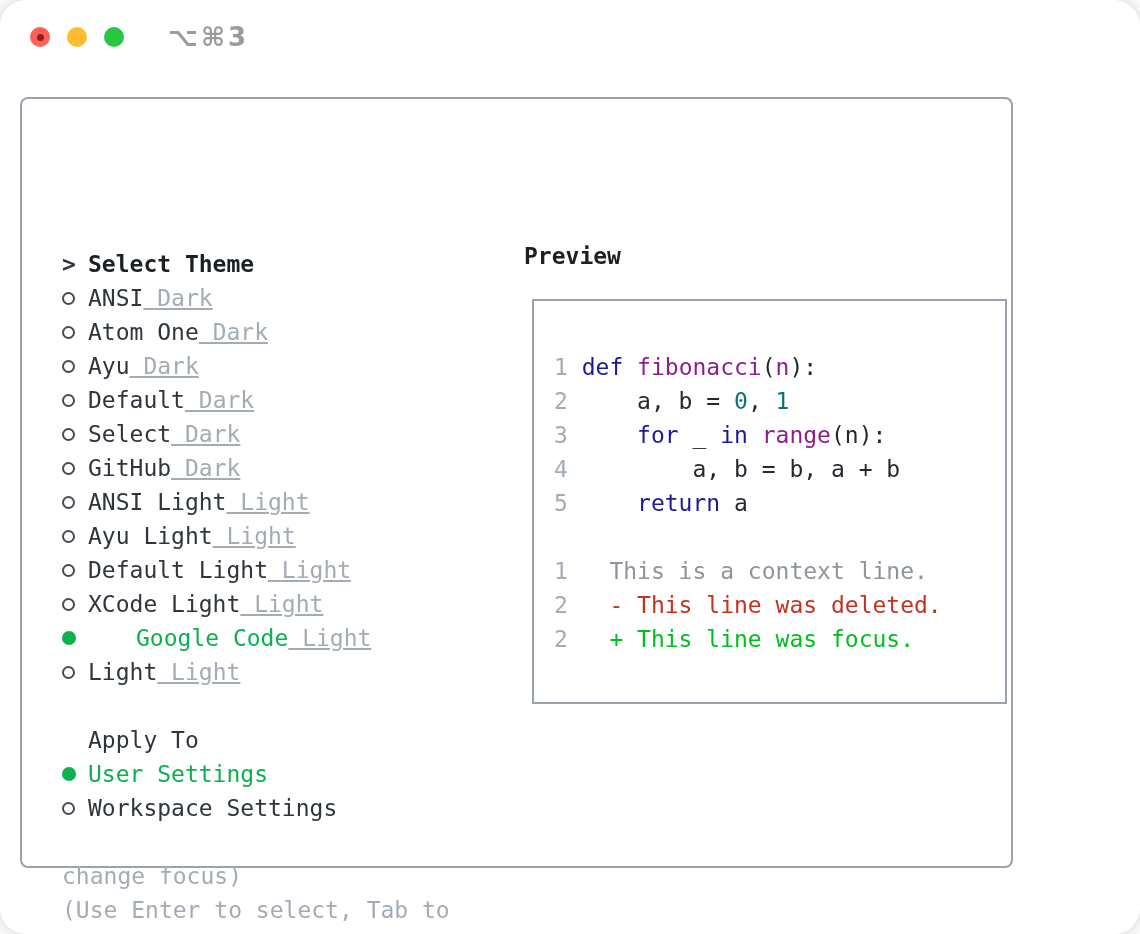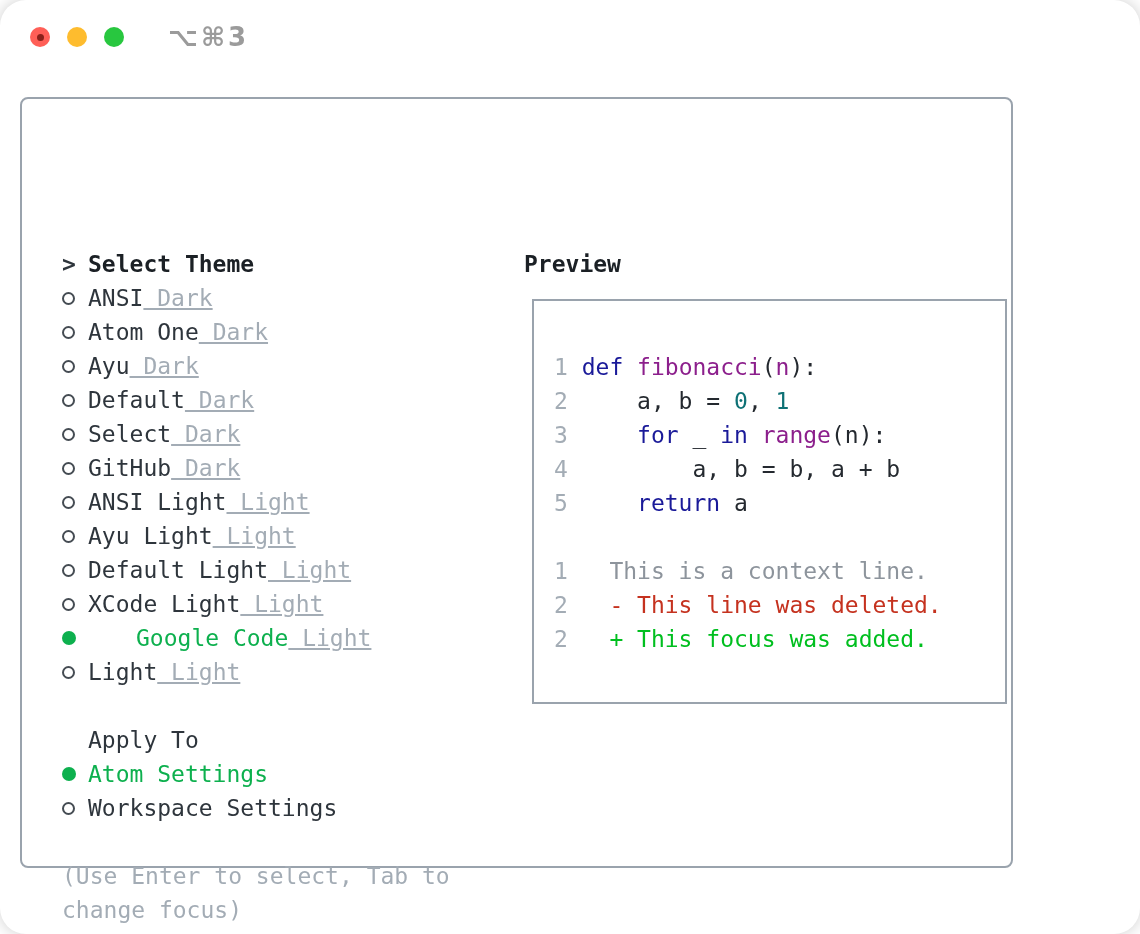--- a/index.html
+++ b/index.html
@@ -44,21 +44,21 @@
   .circle.filled{width:14px;height:14px;border:none;background:var(--accent-green);}
   .hdr{color:var(--heading-dark);font-weight:700;}
   .name{color:var(--text-dark);}
   .name.selected{color:var(--accent-green);margin-left:48px;}
   .variant{color:var(--text-muted);text-decoration:underline;}
   .opt-label{color:var(--text-dark);}
   .opt-label.selected{color:var(--accent-green);}
   .help{color:var(--text-muted);}
   .spacer{height:34px;}
   
-  .preview-header{position:absolute;left:502px;top:148px;height:34px;line-height:34px;font-size:23px;text-align:center;}
+  .preview-header{position:absolute;left:502px;top:140px;height:34px;line-height:34px;font-size:23px;text-align:center;}
   .preview-box{
     position:absolute;left:510px;top:200px;width:475px;height:405px;box-sizing:border-box;
     border:2px solid var(--border);background:#fff;
     padding:49px 0 0 20px;overflow:hidden;font-size:23px;
   }
   .pline{display:flex;height:34px;line-height:34px;white-space:pre;}
   .lnum{display:inline-block;width:2ch;color:var(--text-muted);}
   .seg-pl{color:var(--code-plain);}
   .seg-kw{color:var(--syntax-keyword);}
   .seg-fn{color:var(--syntax-function);}
@@ -105,42 +105,42 @@
         </div>
 
       <div class="spacer"></div>
 
       <div class="row">
         <span class="bullet"></span>
         <span class="name">Apply To</span>
       </div>
 
       <div id="apply-options">
-          <div class="row"><span class="bullet"><span class="circle filled"></span></span><span class="opt-label selected">Atom Settings</span></div>
+          <div class="row"><span class="bullet"><span class="circle filled"></span></span><span class="opt-label selected">User Settings</span></div>
           <div class="row"><span class="bullet"><span class="circle"></span></span><span class="opt-label">Workspace Settings</span></div>
         </div>
 
       <div class="spacer"></div>
 
+      <div class="row help">change focus)</div>
       <div class="row help">(Use Enter to select, Tab to</div>
-      <div class="row help">change focus)</div>
     </div>
 
     <div class="preview-header hdr">Preview</div>
 
     <div class="preview-box">
       <div id="code-lines">
           <div class="pline"><span class="lnum">1</span><span class="seg-kw">def</span><span class="seg-pl"> </span><span class="seg-fn">fibonacci</span><span class="seg-pl">(</span><span class="seg-fn">n</span><span class="seg-pl">):</span></div>
           <div class="pline"><span class="lnum">2</span><span class="seg-pl">    a, b = </span><span class="seg-lit">0</span><span class="seg-pl">, </span><span class="seg-lit">1</span></div>
           <div class="pline"><span class="lnum">3</span><span class="seg-pl">    </span><span class="seg-kw">for</span><span class="seg-pl"> _ </span><span class="seg-kw">in</span><span class="seg-pl"> </span><span class="seg-fn">range</span><span class="seg-pl">(n):</span></div>
           <div class="pline"><span class="lnum">4</span><span class="seg-pl">        a, b = b, a + b</span></div>
           <div class="pline"><span class="lnum">5</span><span class="seg-pl">    </span><span class="seg-kw">return</span><span class="seg-pl"> a</span></div>
         </div>
       <div class="spacer"></div>
       <div id="diff-lines">
           <div class="pline"><span class="lnum">1</span><span class="diff-context">  This is a context line.</span></div>
           <div class="pline"><span class="lnum">2</span><span class="diff-deleted">  - This line was deleted.</span></div>
-          <div class="pline"><span class="lnum">2</span><span class="diff-added">  + This focus was added.</span></div>
+          <div class="pline"><span class="lnum">2</span><span class="diff-added">  + This line was focus.</span></div>
         </div>
     </div>
 
   </div>
 </div>
 
 </body></html>

